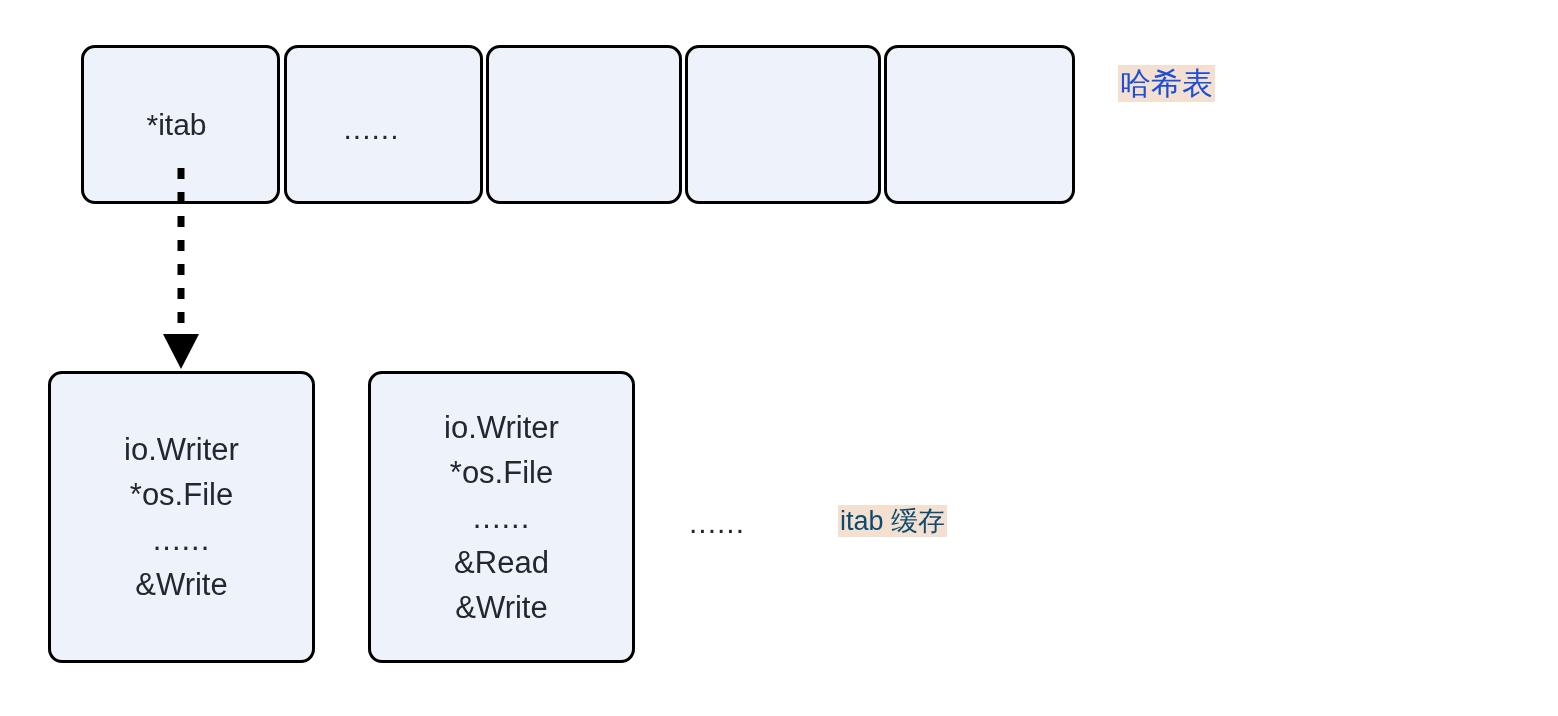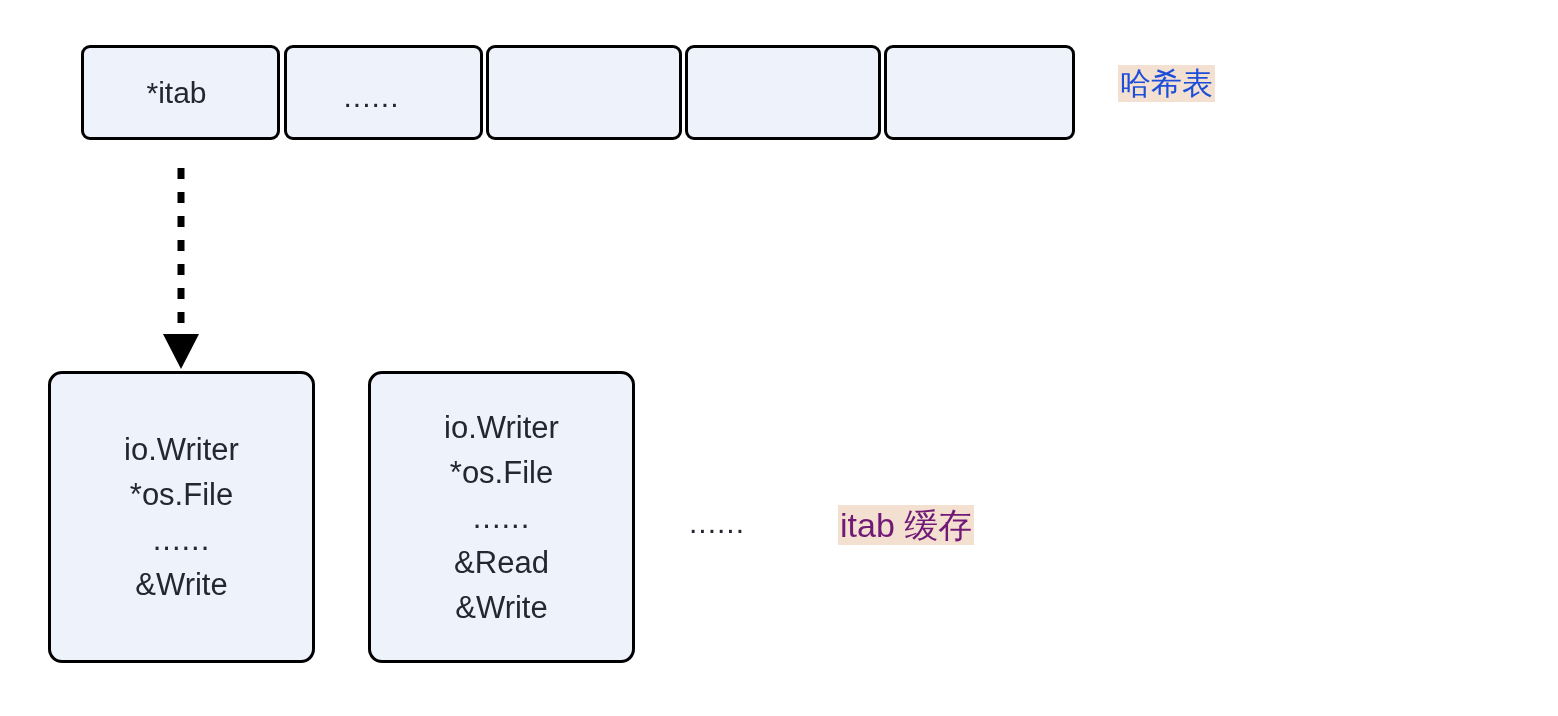--- a/index.html
+++ b/index.html
@@ -36,25 +36,25 @@
   #hash-row {
     position: absolute;
     left: 81px;
     top: 45px;
     width: 994px;
     height: 129px;
   }
   .slot {
     position: absolute;
     top: 0;
-    height: 95px;
+    height: 159px;
     box-sizing: border-box;
     background: #eef2fb;
     border: 3.5px solid #000000;
-    border-radius: 9px;
+    border-radius: 14px;
     display: flex;
     align-items: center;
     justify-content: center;
     font-size: 30px;
     color: #23272f;
   }
   .slot-0 { left: 0px;   width: 199px; }
   .slot-1 { left: 203px; width: 199px; }
   .slot-2 { left: 405px; width: 196px; }
   .slot-3 { left: 604px; width: 196px; }
@@ -123,22 +123,22 @@
     left: 689px;
     top: 506px;
     font-size: 30px;
     letter-spacing: 1px;
     color: #23272f;
   }
   #cache-caption {
     position: absolute;
     left: 838px;
     top: 503px;
-    font-size: 34px;
-    color: #701a75;
+    font-size: 27px;
+    color: #0c4a6e;
     white-space: nowrap;
   }
 </style>
 </head>
 <body>
 
 <div id="hash-row">
 
   <div class="slot slot-0">
     <span class="slot-text">*itab</span>

